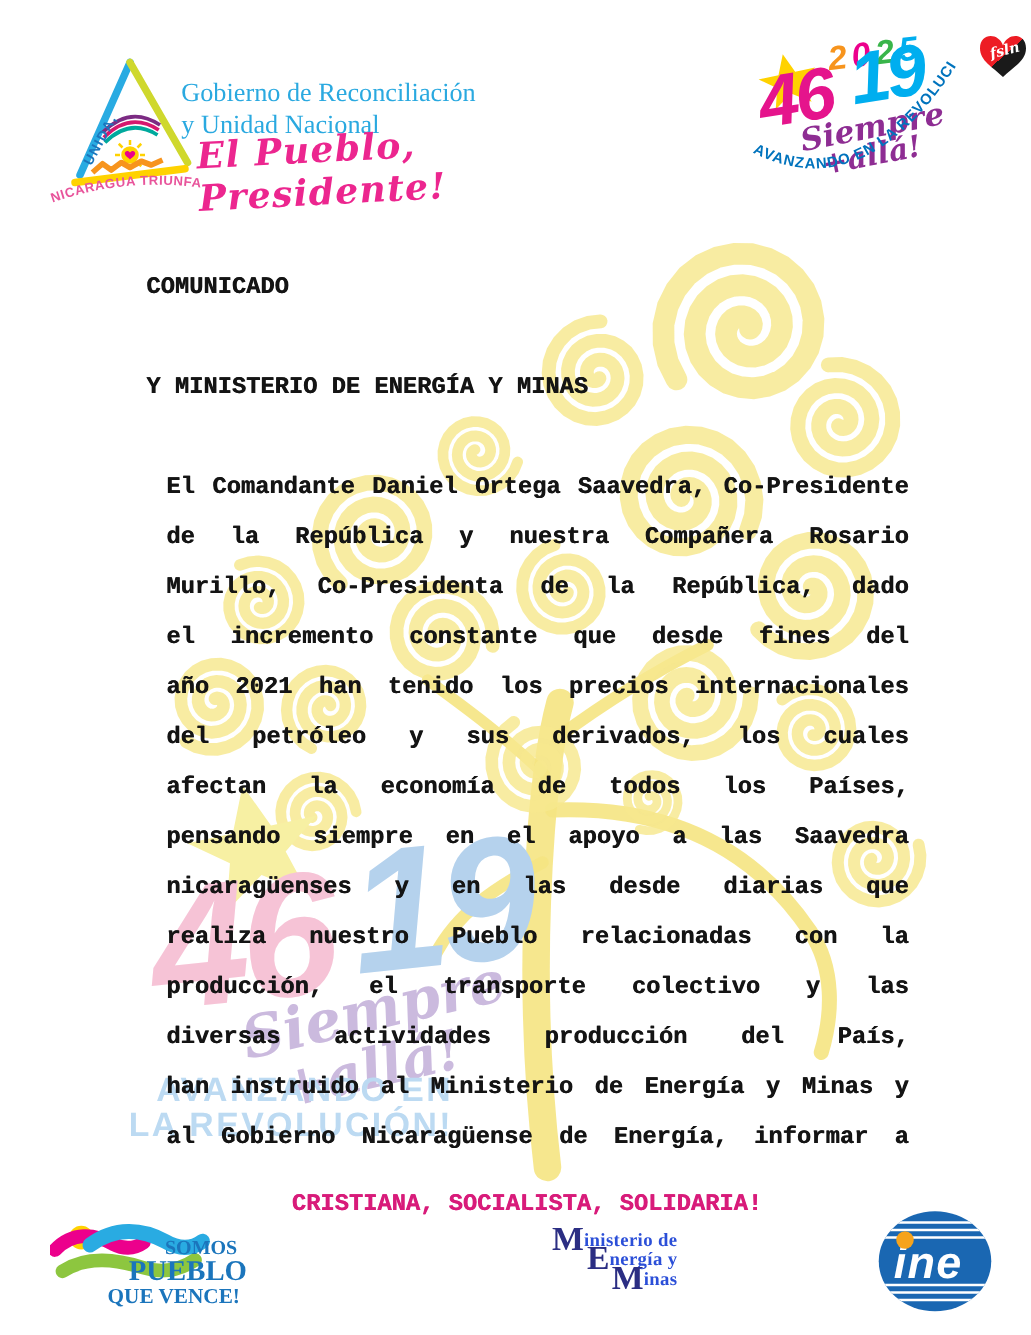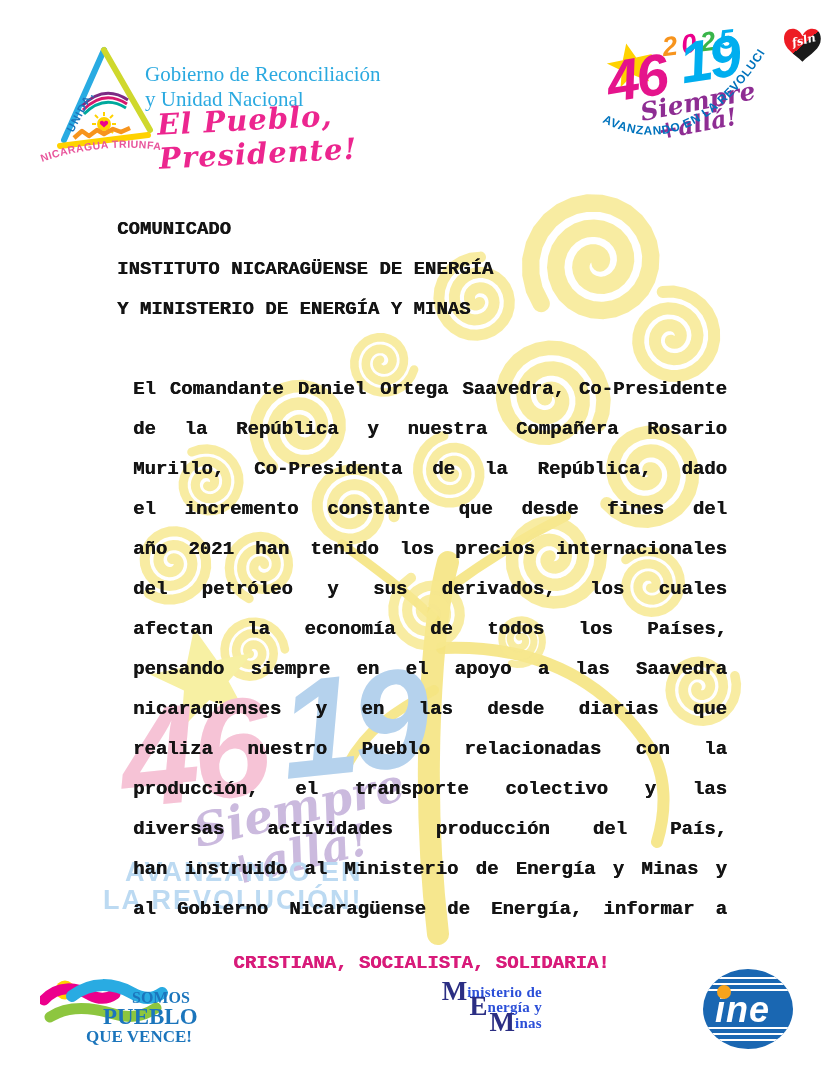--- a/index.html
+++ b/index.html
@@ -166,21 +166,20 @@
     <g transform="rotate(-9 95 60)">
       <text class="l46" fill="#e5148c" x="28" y="82">46</text>
       <text class="l46" fill="#00aeef" x="103" y="75">19</text>
     </g>
     <text class="lscript" font-size="25" x="62" y="102" transform="rotate(-11 110 95)">Siempre</text>
     <text class="lscript" font-size="24" x="80" y="124" transform="rotate(-11 110 118)">+allá!</text>
     <text class="larc"><textPath href="#arc4619">AVANZANDO EN LA REVOLUCIÓN!</textPath></text>
   </svg>
 
   <div class="doc-line" style="top:209px">COMUNICADO</div>
-  <div class="doc-line" style="top:249px">INSTITUTO NICARAGÜENSE DE ENERGÍA</div>
   <div class="doc-line" style="top:289px">Y MINISTERIO DE ENERGÍA Y MINAS</div>
 
   <div class="doc-line just" style="top:369px">El Comandante Daniel Ortega Saavedra, Co-Presidente</div>
   <div class="doc-line just" style="top:409px">de la República y nuestra Compañera Rosario</div>
   <div class="doc-line just" style="top:449px">Murillo, Co-Presidenta de la República, dado</div>
   <div class="doc-line just" style="top:489px">el incremento constante que desde fines del</div>
   <div class="doc-line just" style="top:529px">año 2021 han tenido los precios internacionales</div>
   <div class="doc-line just" style="top:569px">del petróleo y sus derivados, los cuales</div>
   <div class="doc-line just" style="top:609px">afectan la economía de todos los Países,</div>
   <div class="doc-line just" style="top:649px">pensando siempre en el apoyo a las Saavedra</div>

